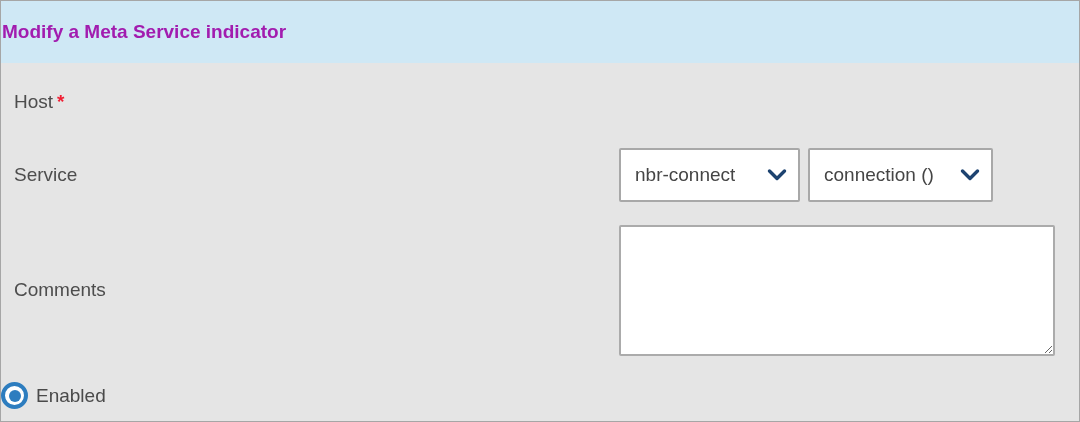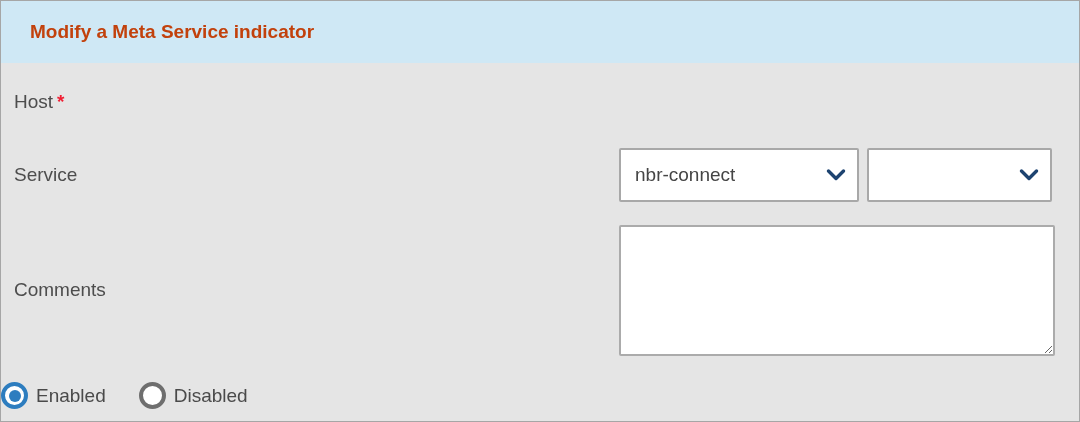--- a/index.html
+++ b/index.html
@@ -13,23 +13,23 @@
     width: 1080px;
     height: 422px;
     border: 1px solid #a6a6a6;
     background: #f7fbfd;
     overflow: hidden;
   }
   .row { display: flex; align-items: center; width: 100%; }
   .row-header {
     height: 62px;
     background: #cfe8f5;
-    padding-left: 29px;
+    padding-left: 1px;
     font-weight: bold;
-    color: #c2410c;
+    color: #a21caf;
   }
   .row-light { background: #e5e5e5; }
   .row-blue  { background: #e5e5e5; }
   .row-host     { height: 77px; }
   .row-service  { height: 70px; }
   .row-comments { height: 160px; }
   .row-status   { height: 51px; }
   .cell-label {
     flex: 0 0 618px;
     padding-left: 13px;
@@ -54,21 +54,21 @@
     white-space: nowrap;
     overflow: hidden;
   }
   .select .chevron {
     position: absolute;
     right: 11px;
     top: 50%;
     transform: translateY(-50%);
   }
   .select-host    { width: 340px; }
-  .select-service { width: 240px; height: 54px; margin-right: 8px; }
+  .select-service { width: 181px; height: 54px; margin-right: 8px; }
   .select-metric  { width: 185px; height: 54px; }
   textarea.comments-box {
     width: 436px;
     height: 131px;
     border: 2px solid #ababab;
     border-radius: 2px;
     background: #ffffff;
     resize: both;
     font-family: "Liberation Sans", "DejaVu Sans", sans-serif;
     font-size: 19px;
@@ -120,20 +120,21 @@
       <span>Service</span>
     </div>
     <div class="cell-controls">
       <div class="select select-service">
         <span class="select-text">nbr-connect</span>
         <svg class="chevron" width="20" height="13" viewBox="0 0 20 13">
           <polyline points="2.5,2.5 10,10 17.5,2.5" fill="none" stroke="#1d4370" stroke-width="3.4" stroke-linecap="round" stroke-linejoin="round"></polyline>
         </svg>
       </div>
       <div class="select select-metric">
+        <span class="select-text">connection ()</span>
         <svg class="chevron" width="20" height="13" viewBox="0 0 20 13">
           <polyline points="2.5,2.5 10,10 17.5,2.5" fill="none" stroke="#1d4370" stroke-width="3.4" stroke-linecap="round" stroke-linejoin="round"></polyline>
         </svg>
       </div>
     </div>
   </div>
 
   <div class="row row-comments row-light">
     <div class="cell-label">
       <span>Comments</span>
@@ -145,21 +146,17 @@
 
   <div class="row row-status row-blue">
     <div class="cell-controls">
       <div class="radio-group">
         <div class="radio-option">
           <span class="radio-circle checked">
               <span class="radio-dot"></span>
             </span>
           <span class="radio-label">Enabled</span>
         </div>
-        <div class="radio-option">
-          <span class="radio-circle unchecked"></span>
-          <span class="radio-label">Disabled</span>
-        </div>
       </div>
     </div>
   </div>
 
 </div>
 
 </body></html>

